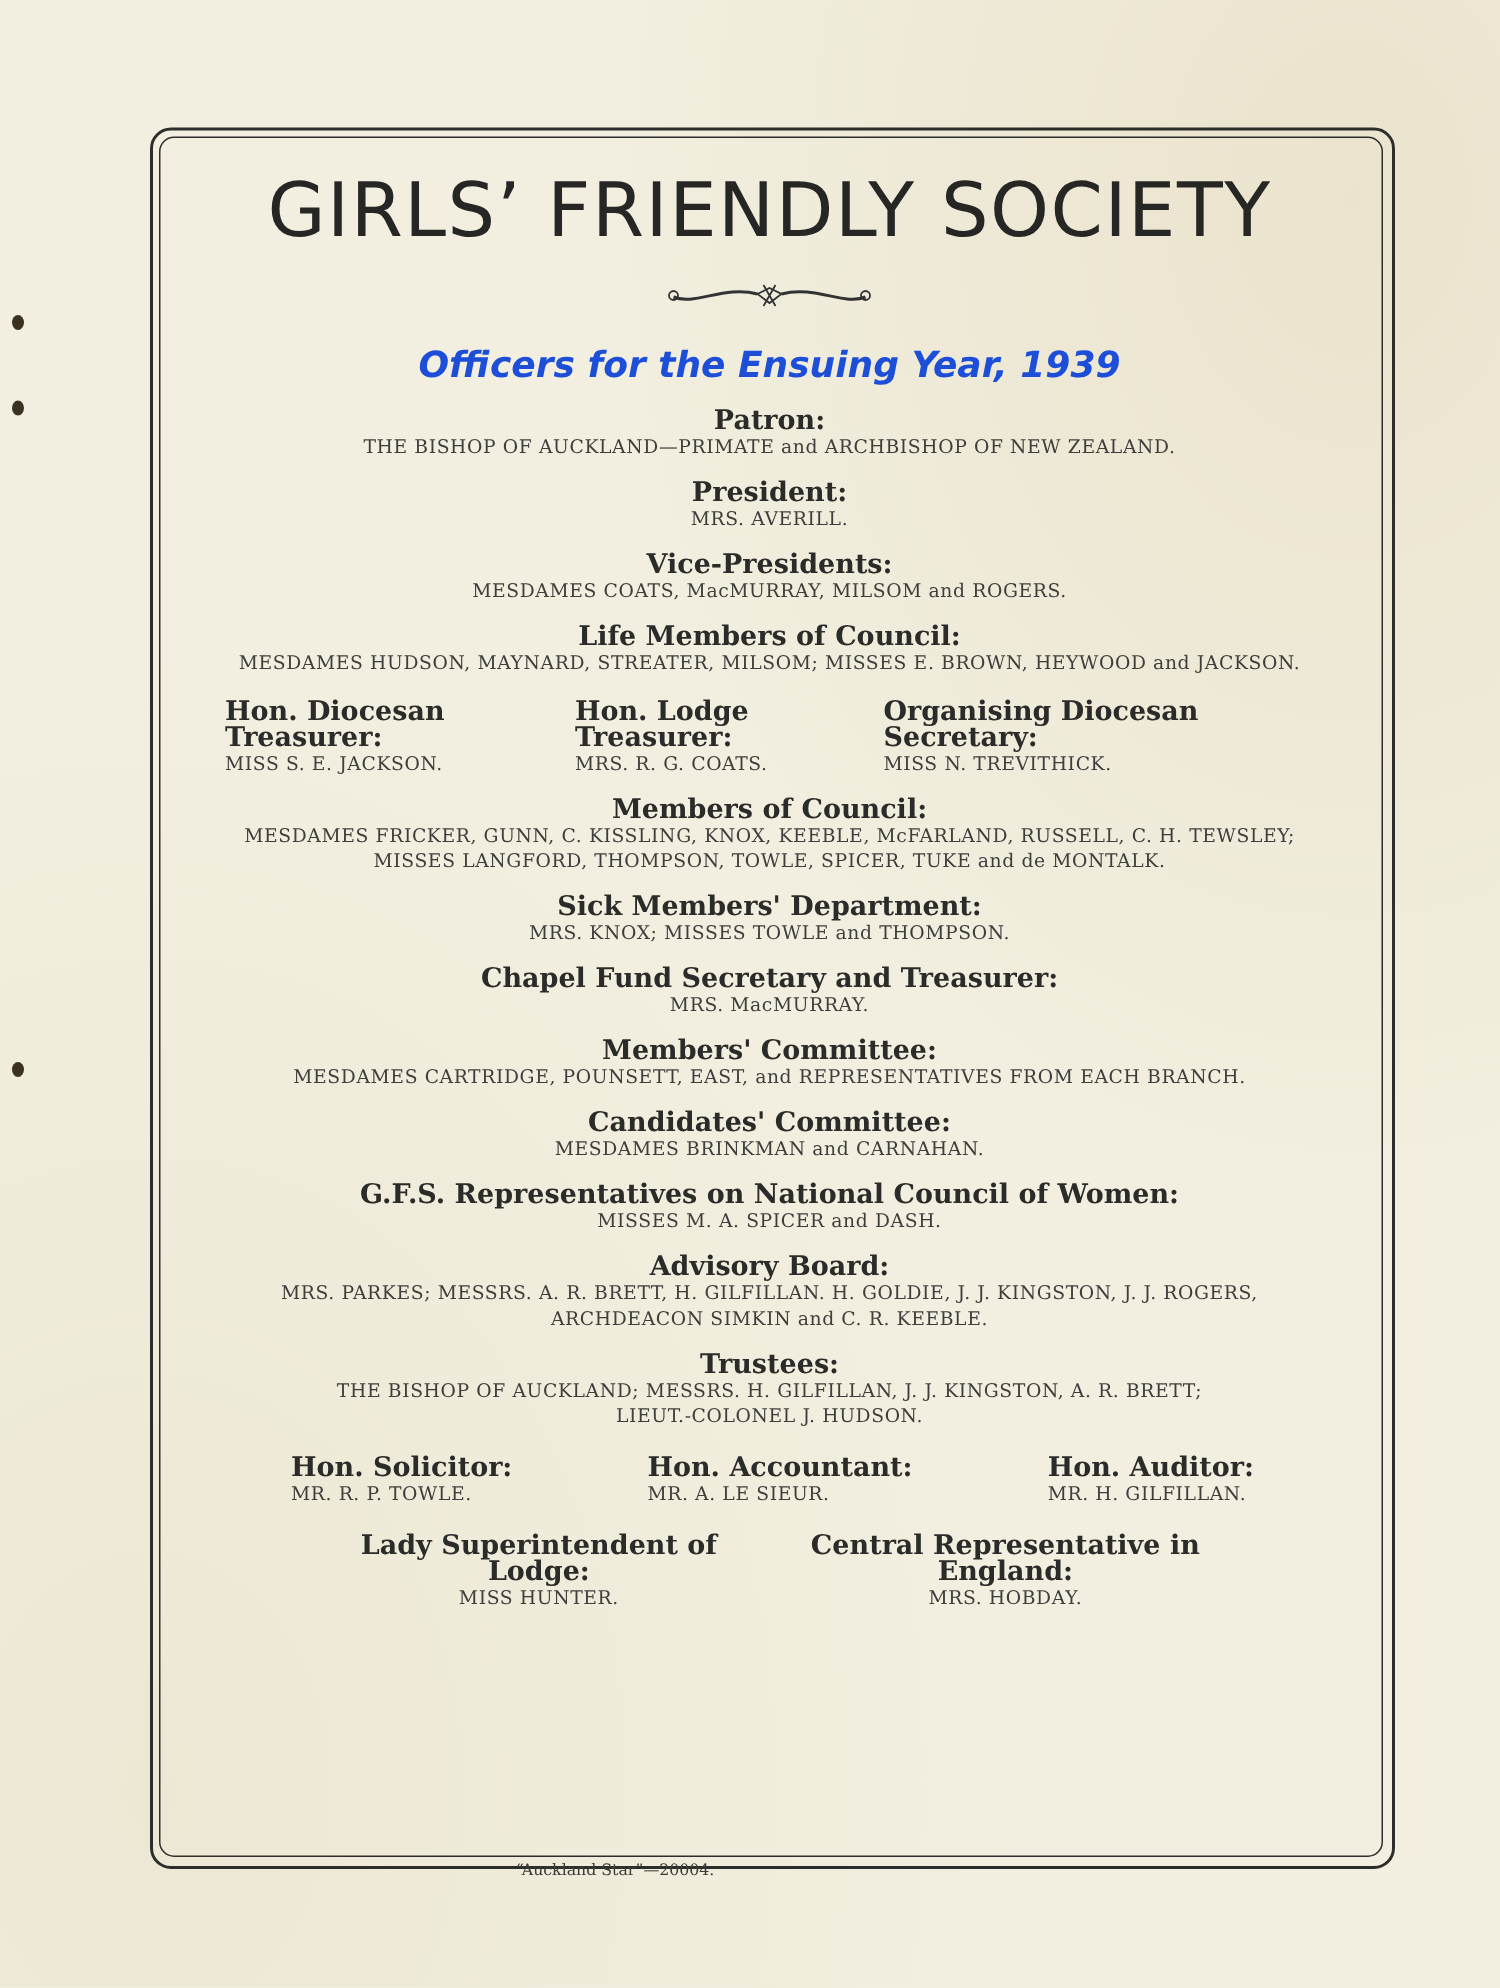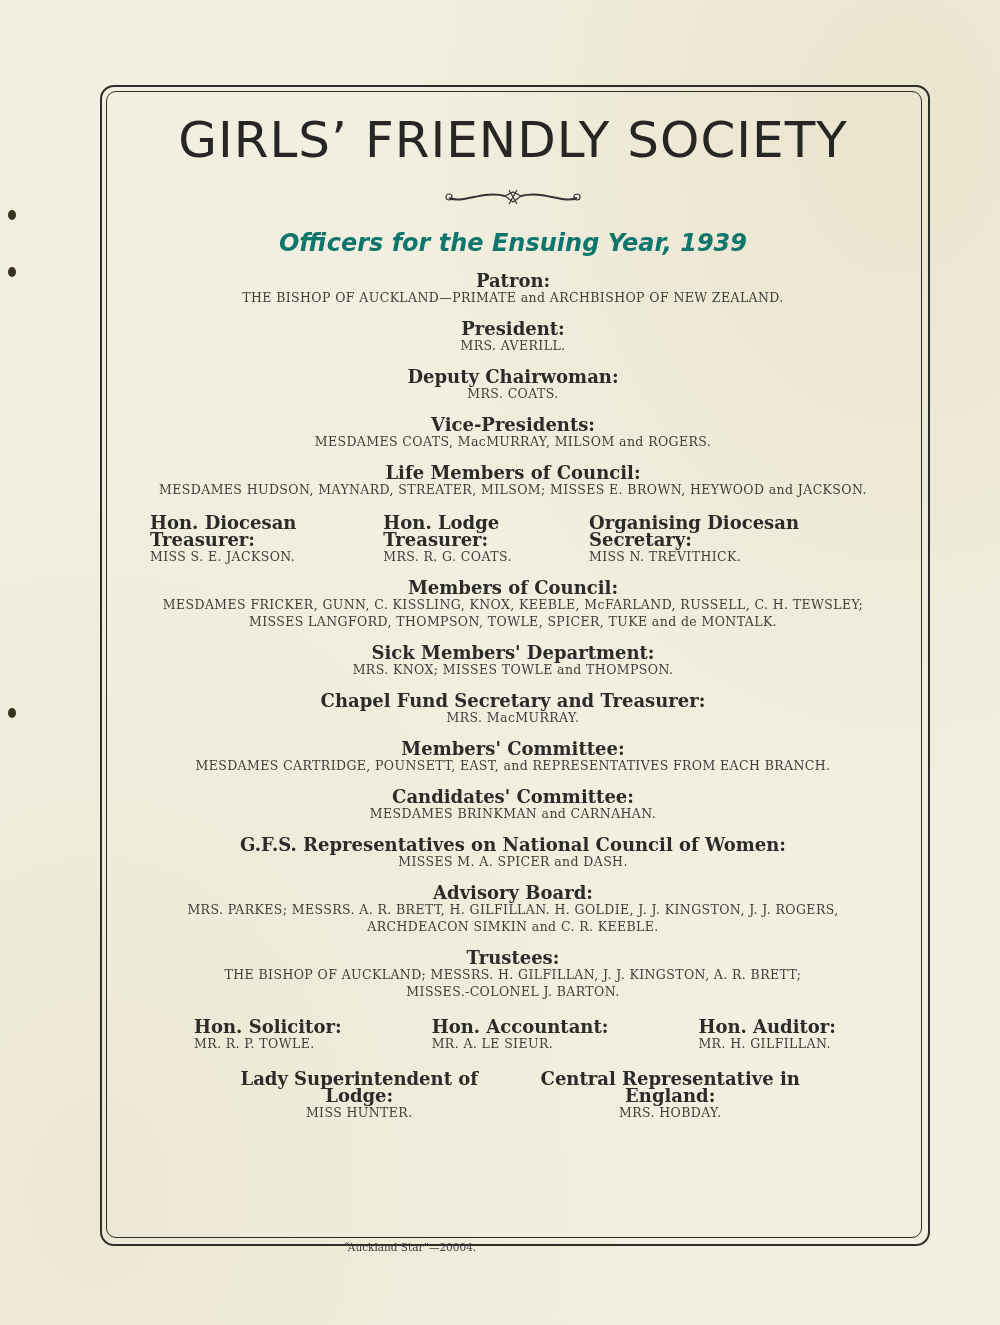--- a/index.html
+++ b/index.html
@@ -26,21 +26,21 @@
   }
   .content { position: absolute; left: 110px; top: 88px; width: 806px; text-align: center; }
   .title {
     font-family: "DejaVu Sans", "Liberation Sans", sans-serif;
     font-size: 50px; letter-spacing: 1px; color: #262624;
     margin-top: 22px; line-height: 60px; font-weight: normal;
   }
   .ornament { margin-top: 18px; height: 20px; }
   .subtitle {
     font-family: "DejaVu Sans", "Liberation Sans", sans-serif;
-    font-style: italic; font-weight: bold; font-size: 24px; color: #0f766e;
+    font-style: italic; font-weight: bold; font-size: 24px; color: #1d4ed8;
     margin-top: 20px; line-height: 30px;
   }
   .section { margin-top: 14px; }
   .section:first-of-type { margin-top: 14px; }
   .label { font-weight: bold; font-size: 18px; line-height: 17px; color: #2b2b29; }
   .names { font-size: 12.5px; line-height: 17px; color: #3e3e3b; letter-spacing: 0.4px; }
   .row3 { display: flex; justify-content: space-between; margin-top: 16px; padding: 0 38px 0 40px; }
   .row3 .col { text-align: left; }
   .row2 { display: flex; justify-content: flex-end; margin-top: 18px; padding: 0 80px 0 104px; }
   .row2 .col { text-align: center; }
@@ -73,24 +73,20 @@
   <div class="subtitle">Officers for the Ensuing Year, 1939</div>
 
   <div id="sections1">
       <div class="section">
         <div class="label">Patron:</div>
         <div class="names">THE BISHOP OF AUCKLAND—PRIMATE and ARCHBISHOP OF NEW ZEALAND.</div>
       </div>
       <div class="section">
         <div class="label">President:</div>
         <div class="names">MRS. AVERILL.</div>
-      </div>
-      <div class="section">
-        <div class="label">Deputy Chairwoman:</div>
-        <div class="names">MRS. COATS.</div>
       </div>
       <div class="section">
         <div class="label">Vice-Presidents:</div>
         <div class="names">MESDAMES COATS, MacMURRAY, MILSOM and ROGERS.</div>
       </div>
       <div class="section">
         <div class="label">Life Members of Council:</div>
         <div class="names">MESDAMES HUDSON, MAYNARD, STREATER, MILSOM; MISSES E. BROWN, HEYWOOD and JACKSON.</div>
       </div>
     </div>
@@ -137,21 +133,21 @@
         <div class="names">MISSES M. A. SPICER and DASH.</div>
       </div>
       <div class="section">
         <div class="label">Advisory Board:</div>
         <div class="names">MRS. PARKES; MESSRS. A. R. BRETT, H. GILFILLAN. H. GOLDIE, J. J. KINGSTON, J. J. ROGERS,</div>
         <div class="names">ARCHDEACON SIMKIN and C. R. KEEBLE.</div>
       </div>
       <div class="section">
         <div class="label">Trustees:</div>
         <div class="names">THE BISHOP OF AUCKLAND; MESSRS. H. GILFILLAN, J. J. KINGSTON, A. R. BRETT;</div>
-        <div class="names">MISSES.-COLONEL J. BARTON.</div>
+        <div class="names">LIEUT.-COLONEL J. HUDSON.</div>
       </div>
     </div>
 
   <div class="row3" style="margin-top:18px; padding: 0 80px 0 84px;">
     <div class="col">
       <div class="label">Hon. Solicitor:</div>
       <div class="names">MR. R. P. TOWLE.</div>
     </div>
     <div class="col">
       <div class="label">Hon. Accountant:</div>

